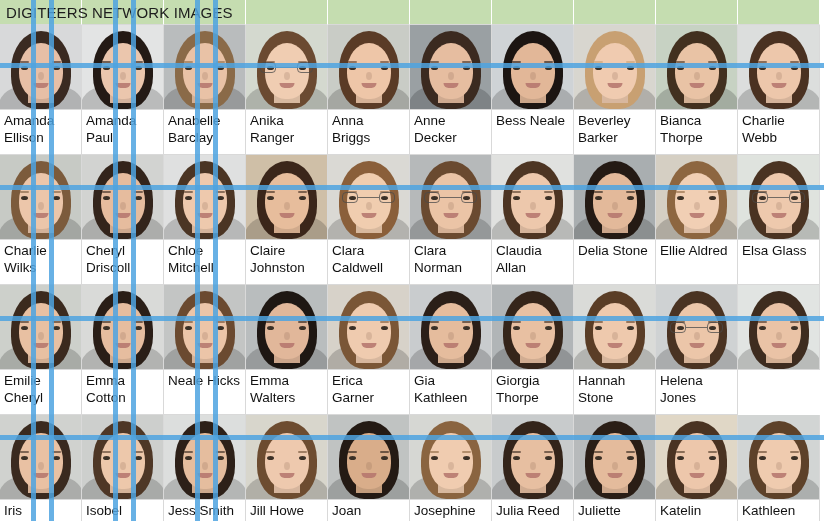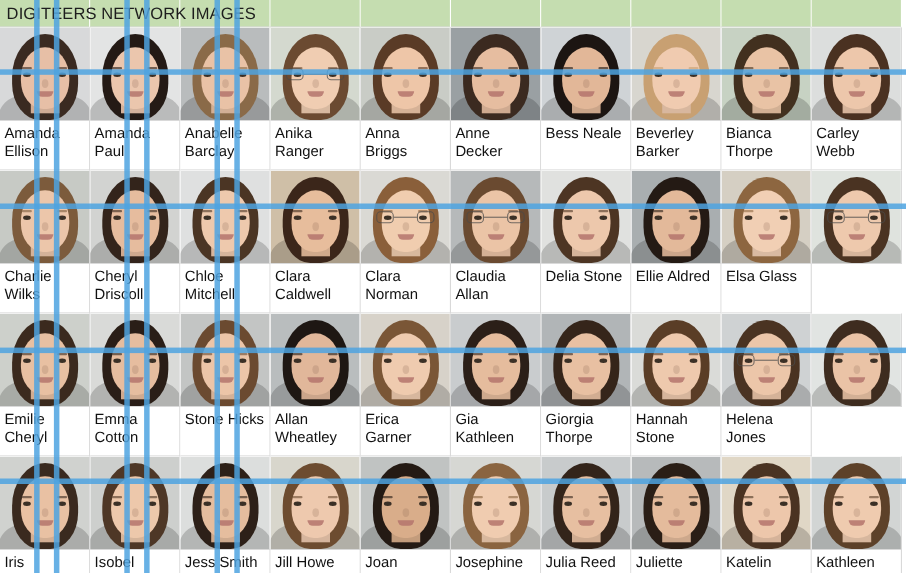--- a/index.html
+++ b/index.html
@@ -248,21 +248,21 @@
         <div class="cell">
           <div class="name">Bess Neale</div>
         </div>
         <div class="cell">
           <div class="name">Beverley Barker</div>
         </div>
         <div class="cell">
           <div class="name">Bianca Thorpe</div>
         </div>
         <div class="cell">
-          <div class="name">Carley Webb</div>
+          <div class="name">Charlie Webb</div>
         </div>
       </div>
       <div class="band img">
         <div class="cell">
           <div class="photo">
             <div class="bg" style="background:#c7cac5"></div>
             <div class="shoulder" style="background:#c7cac5;filter:brightness(.82)"></div>
             <div class="hair" style="background:#7c5b3c"></div>
             <div class="neck" style="background:#ecc6aa;filter:brightness(.9)"></div>
             <div class="face" style="background:#ecc6aa"></div>
@@ -423,20 +423,23 @@
         <div class="cell">
           <div class="name">Charlie Wilks</div>
         </div>
         <div class="cell">
           <div class="name">Cheryl Driscoll</div>
         </div>
         <div class="cell">
           <div class="name">Chloe Mitchell</div>
         </div>
         <div class="cell">
+          <div class="name">Claire Johnston</div>
+        </div>
+        <div class="cell">
           <div class="name">Clara Caldwell</div>
         </div>
         <div class="cell">
           <div class="name">Clara Norman</div>
         </div>
         <div class="cell">
           <div class="name">Claudia Allan</div>
         </div>
         <div class="cell">
           <div class="name">Delia Stone</div>
@@ -604,24 +607,24 @@
         </div>
       </div>
       <div class="band lbl">
         <div class="cell">
           <div class="name">Emilie Cheryl</div>
         </div>
         <div class="cell">
           <div class="name">Emma Cotton</div>
         </div>
         <div class="cell">
-          <div class="name">Stone Hicks</div>
-        </div>
-        <div class="cell">
-          <div class="name">Allan Wheatley</div>
+          <div class="name">Neale Hicks</div>
+        </div>
+        <div class="cell">
+          <div class="name">Emma Walters</div>
         </div>
         <div class="cell">
           <div class="name">Erica Garner</div>
         </div>
         <div class="cell">
           <div class="name">Gia Kathleen</div>
         </div>
         <div class="cell">
           <div class="name">Giorgia Thorpe</div>
         </div>

